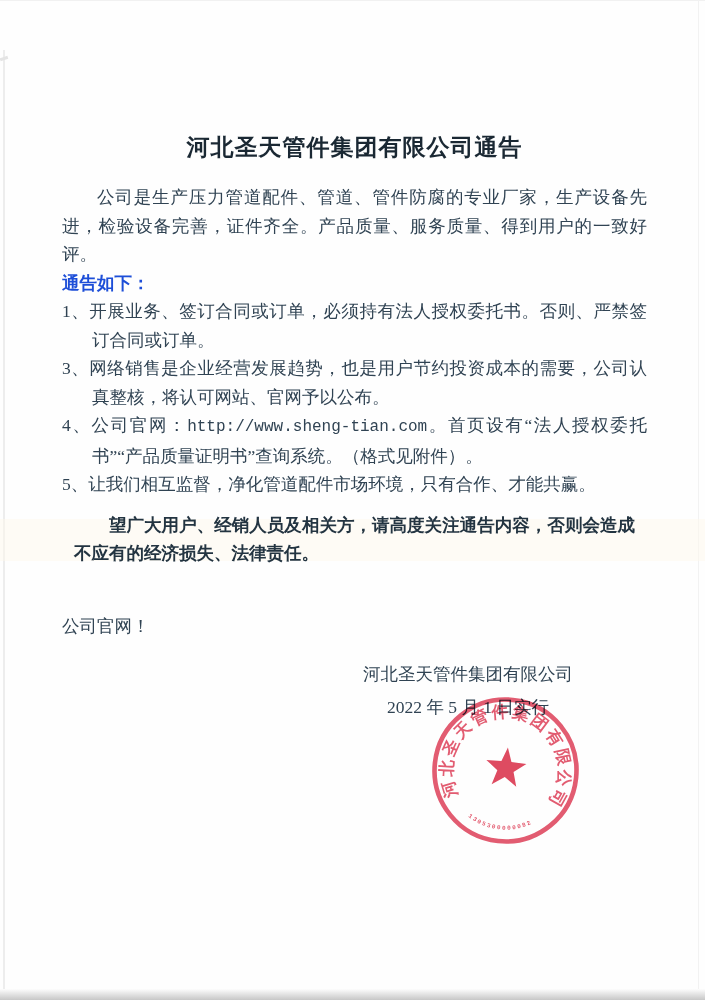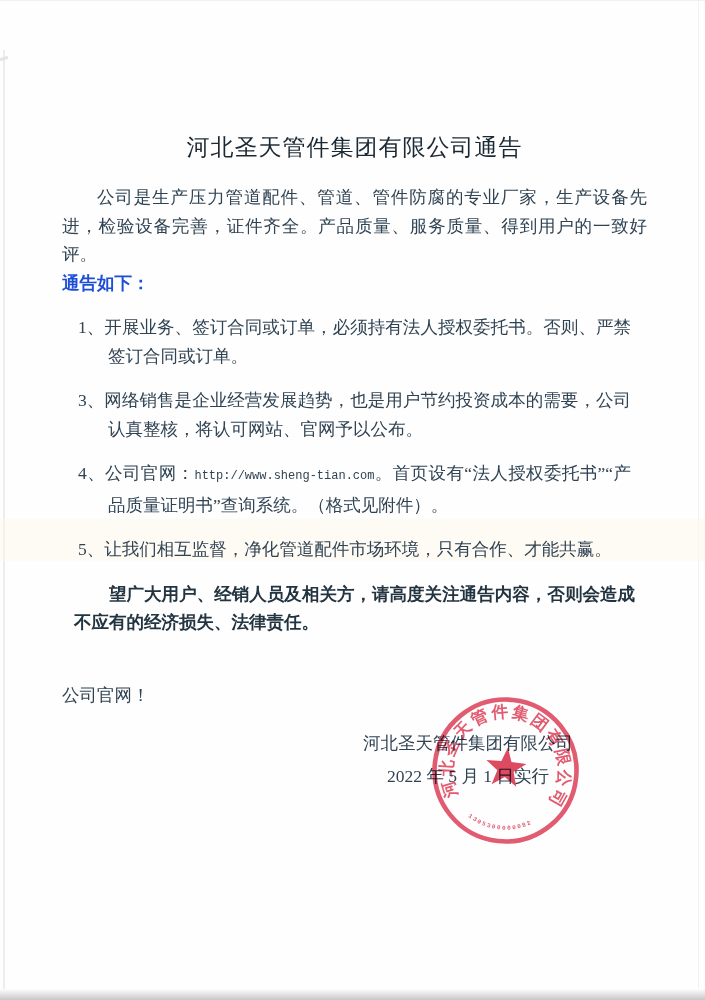--- a/index.html
+++ b/index.html
@@ -18,27 +18,27 @@
   .scan-band   { position:absolute; left:0; right:0; top:519px; height:42px;
                  background:#fff9ec; opacity:.45; }
 
   .content {
     position:absolute; left:62px; right:58px; top:131px;
     font-size:17.5px; line-height:28.5px; color:#304353;
   }
   .doc-title {
     margin:0 0 20px 0; text-align:center;
     font-family:"Liberation Sans","DejaVu Sans",sans-serif;
-    font-weight:normal; font-size:23px; line-height:32px;
+    font-weight:bold; font-size:23px; line-height:32px;
     color:#1a2833; letter-spacing:1px;
   }
   .body-para   { margin:0; text-indent:2em; text-align:justify; }
   .list-heading{ margin:0; font-weight:bold; color:#1d4ed8; }
-  .notice-item { margin:16px; padding-left:30px; text-indent:-30px; text-align:justify; }
-  .mono        { font-family:"Liberation Mono","DejaVu Sans Mono",monospace; font-size:12px; }
+  .notice-item { margin:0; padding-left:30px; text-indent:-30px; text-align:justify; }
+  .mono        { font-family:"Liberation Mono","DejaVu Sans Mono",monospace; font-size:16px; }
   .warning     { margin:12px; text-indent:2em; font-weight:bold; color:#233441; text-align:justify; }
   .closing     { margin:44px 0 0 0; }
   .signature   { margin:18px 14px 0 auto; width:330px; text-align:center; line-height:33px; }
   .signature-company { display:block; }
   .signature-date    { display:block;font-family:Liberation Serif, serif; }
 
   .seal {
     position:absolute; left:428px; top:693px; width:155px; height:155px;
     transform:rotate(6deg); mix-blend-mode:multiply; opacity:.93;
   }

